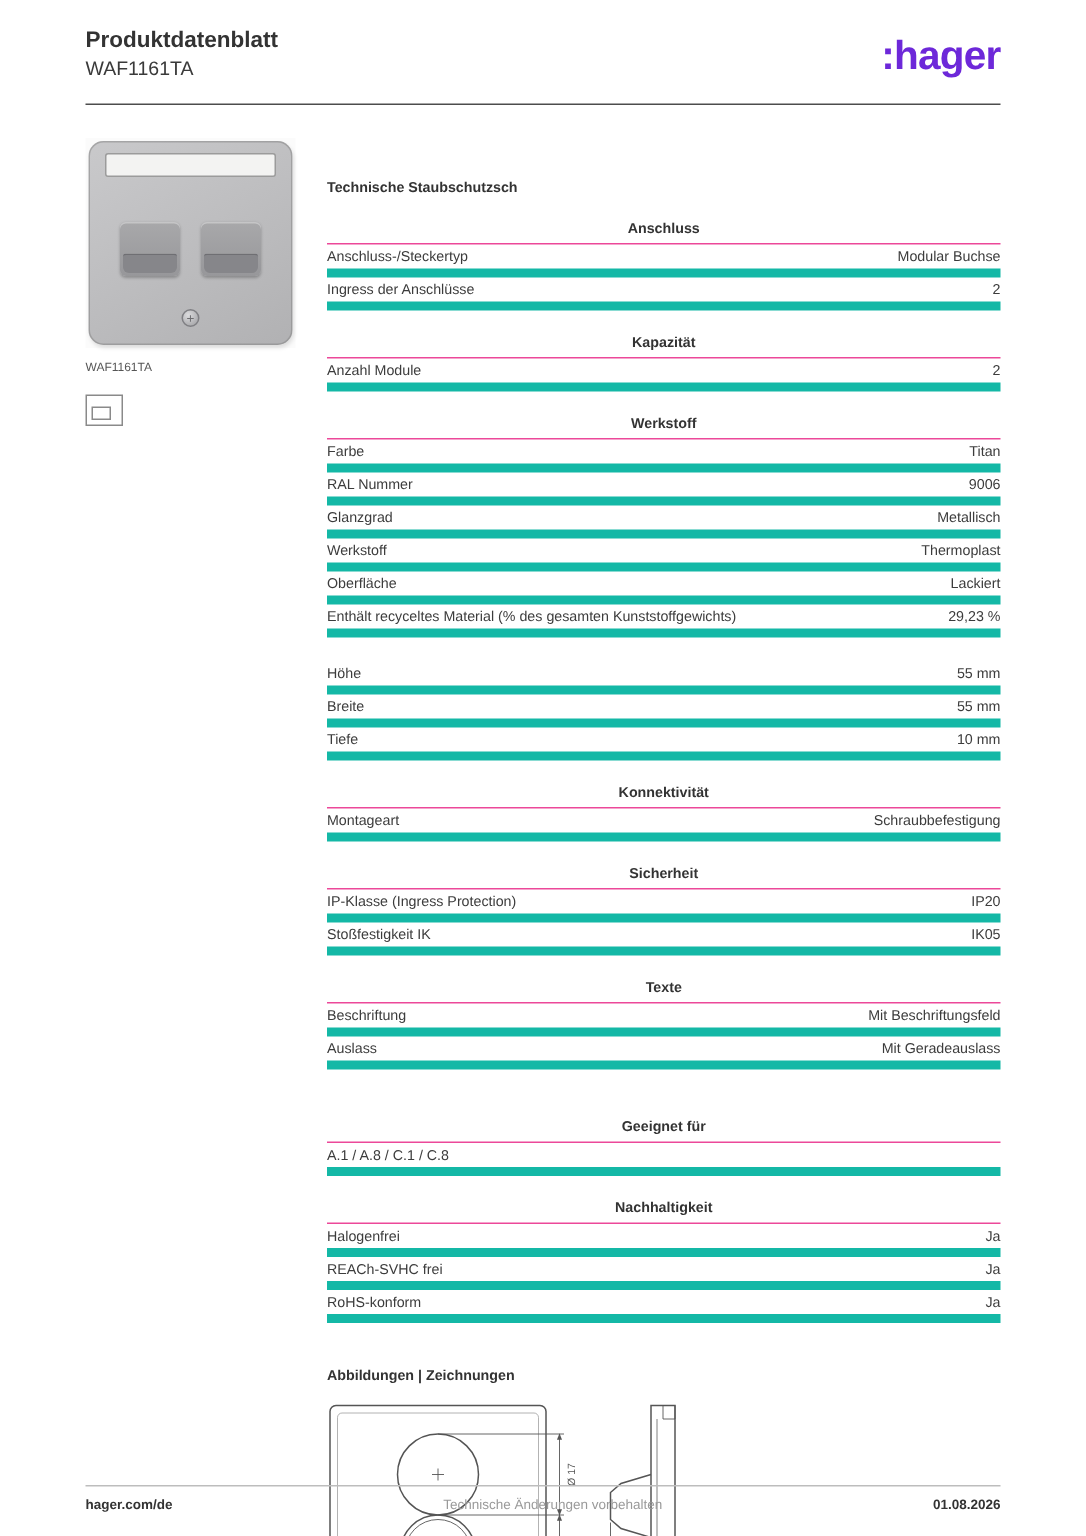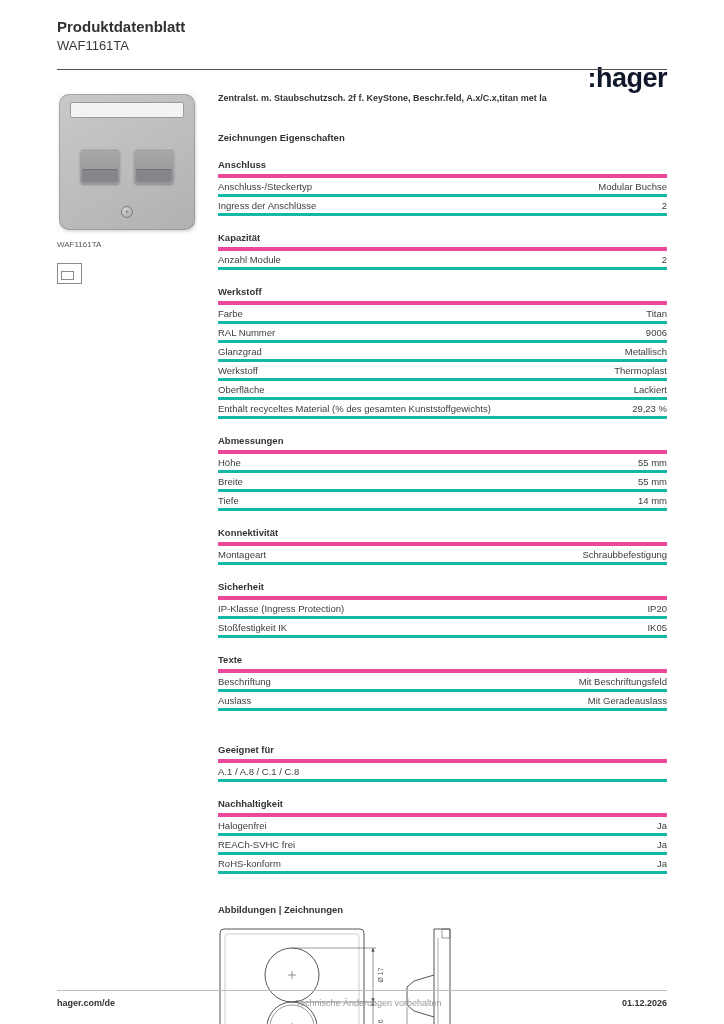--- a/index.html
+++ b/index.html
@@ -15,22 +15,21 @@
     overflow: hidden;
   }
 
   
   .header { position: absolute; left: 57px; right: 57px; top: 18px; height: 50px; }
   .doc-type { font-size: 15px; font-weight: bold; color: #333; }
   .product-id { font-size: 13px; color: #3a3a3a; margin-top: 3px; }
   .logo {
     position: absolute; right: 0; top: 4px;
     font-size: 27px; font-weight: bold; letter-spacing: -0.5px;
-    color: #0f172a;
-    margin-top: 41px;
+    color: #6d28d9;
   }
   .header-rule { position: absolute; left: 57px; right: 57px; top: 69px; border-top: 1px solid #4d4d4d; }
 
   
   .side { position: absolute; left: 57px; top: 92px; width: 140px; }
   .product-image { width: 140px; height: 140px; position: relative; background: #fbfbfb; }
   .plate {
     position: absolute; inset: 2px;
     background: linear-gradient(150deg, #c9c9cb 0%, #bcbcbe 55%, #b1b1b3 100%);
     border-radius: 10px;
@@ -66,26 +65,26 @@
 
   
   .main { position: absolute; left: 218px; top: 93px; width: 449px; }
   .product-title { font-size: 9px; font-weight: bold; color: #333; line-height: 1.3; }
   .tech-heading { font-size: 9.5px; font-weight: bold; color: #333; margin-top: 27px; }
 
   .section { margin-top: 16px; }
   #sections .section:nth-child(8) { margin-top: 33px; }
   .section-title {
     font-size: 9.5px; font-weight: bold; color: #333;
-    padding-bottom: 4px; border-bottom: 4px solid #ec4899;
+    padding-bottom: 4px; border-bottom: 1px solid #ec4899; text-align: center;
   }
   .spec-row {
     display: flex; justify-content: space-between; align-items: baseline;
     font-size: 9.5px; color: #3c3c3c;
-    padding: 3px 0 2px 0; border-bottom: 3px solid #14b8a6;
+    padding: 3px 0 2px 0; border-bottom: 6px solid #14b8a6;
   }
   .spec-label { padding-right: 12px; }
   .spec-value { text-align: left; white-space: nowrap; }
 
   .drawings-heading { font-size: 9.5px; font-weight: bold; color: #333; margin-top: 30px; }
   .drawing { margin-top: 12px; }
   .drawing svg text { font-family: "Liberation Sans", sans-serif; font-size: 7px; fill: #555; }
   .drawing svg path, .drawing svg line, .drawing svg rect, .drawing svg circle, .drawing svg polyline {
     vector-effect: non-scaling-stroke;
   }
@@ -127,22 +126,21 @@
         <div class="screw">+</div>
       </div>
     </div>
     <div class="image-caption">WAF1161TA</div>
     <div class="thumb-icon">
         <div class="thumb-inner"></div>
       </div>
   </aside>
 
   <main class="main">
-    <div class="product-title">Zentralst. m. Staubschutzsch. 2f f. KeyStone, Beschr.feld, A.x/C.x,titan met la</div>
-    <div class="tech-heading">Zeichnungen Eigenschaften</div>
+    <div class="tech-heading">Technische Staubschutzsch</div>
 
     <div id="sections">
         <div class="section">
           <div class="section-title">Anschluss</div>
           <div class="spec-row">
             <span class="spec-label">Anschluss-/Steckertyp</span>
             <span class="spec-value">Modular Buchse</span>
           </div>
           <div class="spec-row">
             <span class="spec-label">Ingress der Anschlüsse</span>
@@ -177,32 +175,31 @@
           <div class="spec-row">
             <span class="spec-label">Oberfläche</span>
             <span class="spec-value">Lackiert</span>
           </div>
           <div class="spec-row">
             <span class="spec-label">Enthält recyceltes Material (% des gesamten Kunststoffgewichts)</span>
             <span class="spec-value">29,23 %</span>
           </div>
         </div>
         <div class="section">
-          <div class="section-title">Abmessungen</div>
           <div class="spec-row">
             <span class="spec-label">Höhe</span>
             <span class="spec-value">55 mm</span>
           </div>
           <div class="spec-row">
             <span class="spec-label">Breite</span>
             <span class="spec-value">55 mm</span>
           </div>
           <div class="spec-row">
             <span class="spec-label">Tiefe</span>
-            <span class="spec-value">14 mm</span>
+            <span class="spec-value">10 mm</span>
           </div>
         </div>
         <div class="section">
           <div class="section-title">Konnektivität</div>
           <div class="spec-row">
             <span class="spec-label">Montageart</span>
             <span class="spec-value">Schraubbefestigung</span>
           </div>
         </div>
         <div class="section">
@@ -302,16 +299,16 @@
         </g>
         <text x="202" y="171" text-anchor="middle">12,5</text>
         <text x="227" y="171" text-anchor="middle">6,1</text>
       </svg>
     </div>
   </main>
 
   <footer class="footer">
     <div class="footer-left">hager.com/de</div>
     <div class="footer-center">Technische Änderungen vorbehalten</div>
-    <div class="footer-right">01.12.2026</div>
+    <div class="footer-right">01.08.2026</div>
   </footer>
 
 </div>
 
 </body></html>

